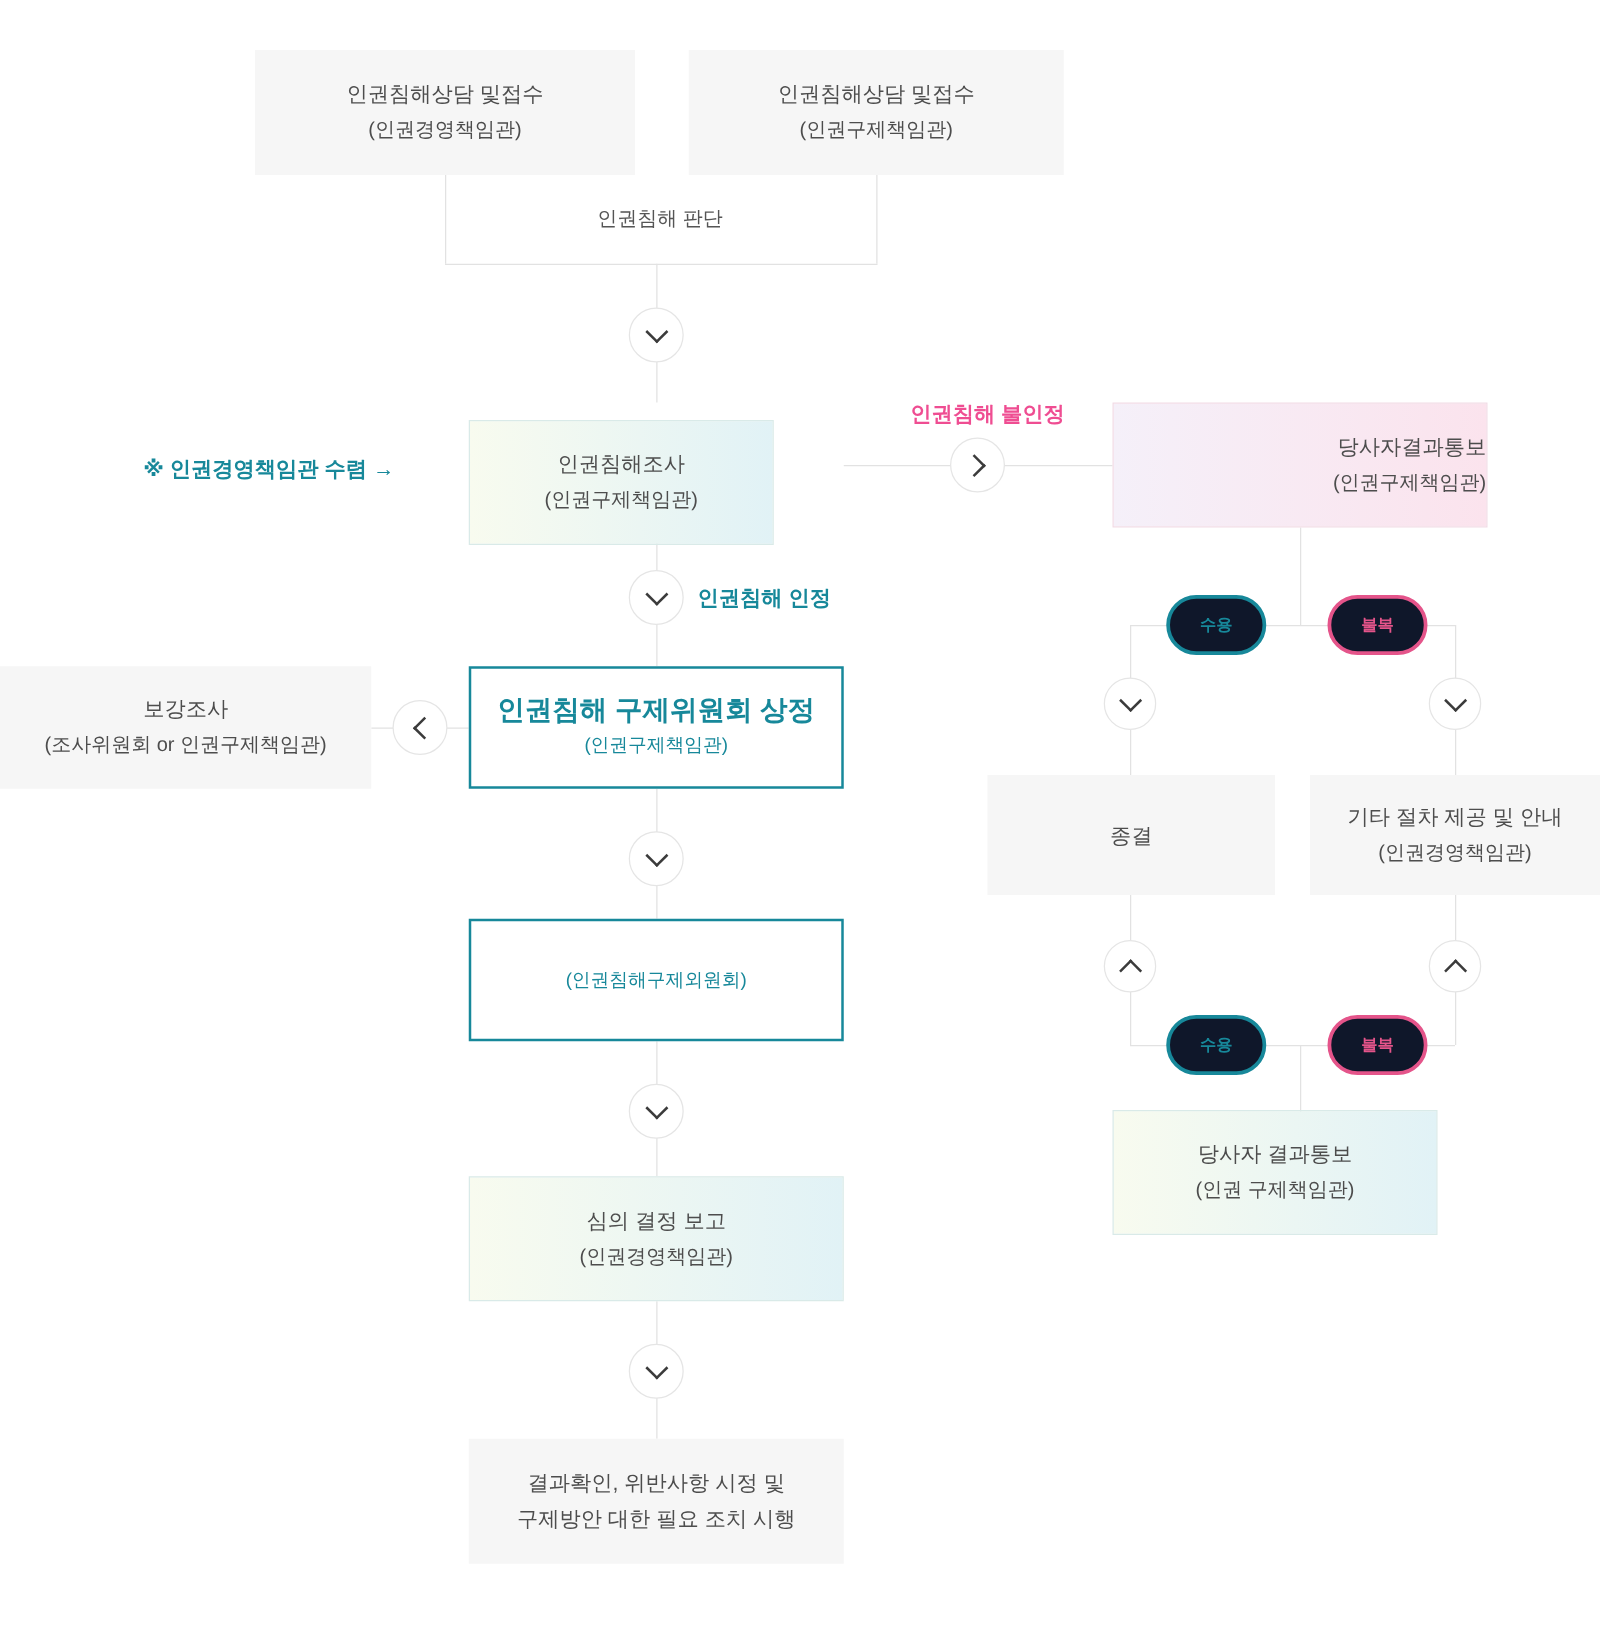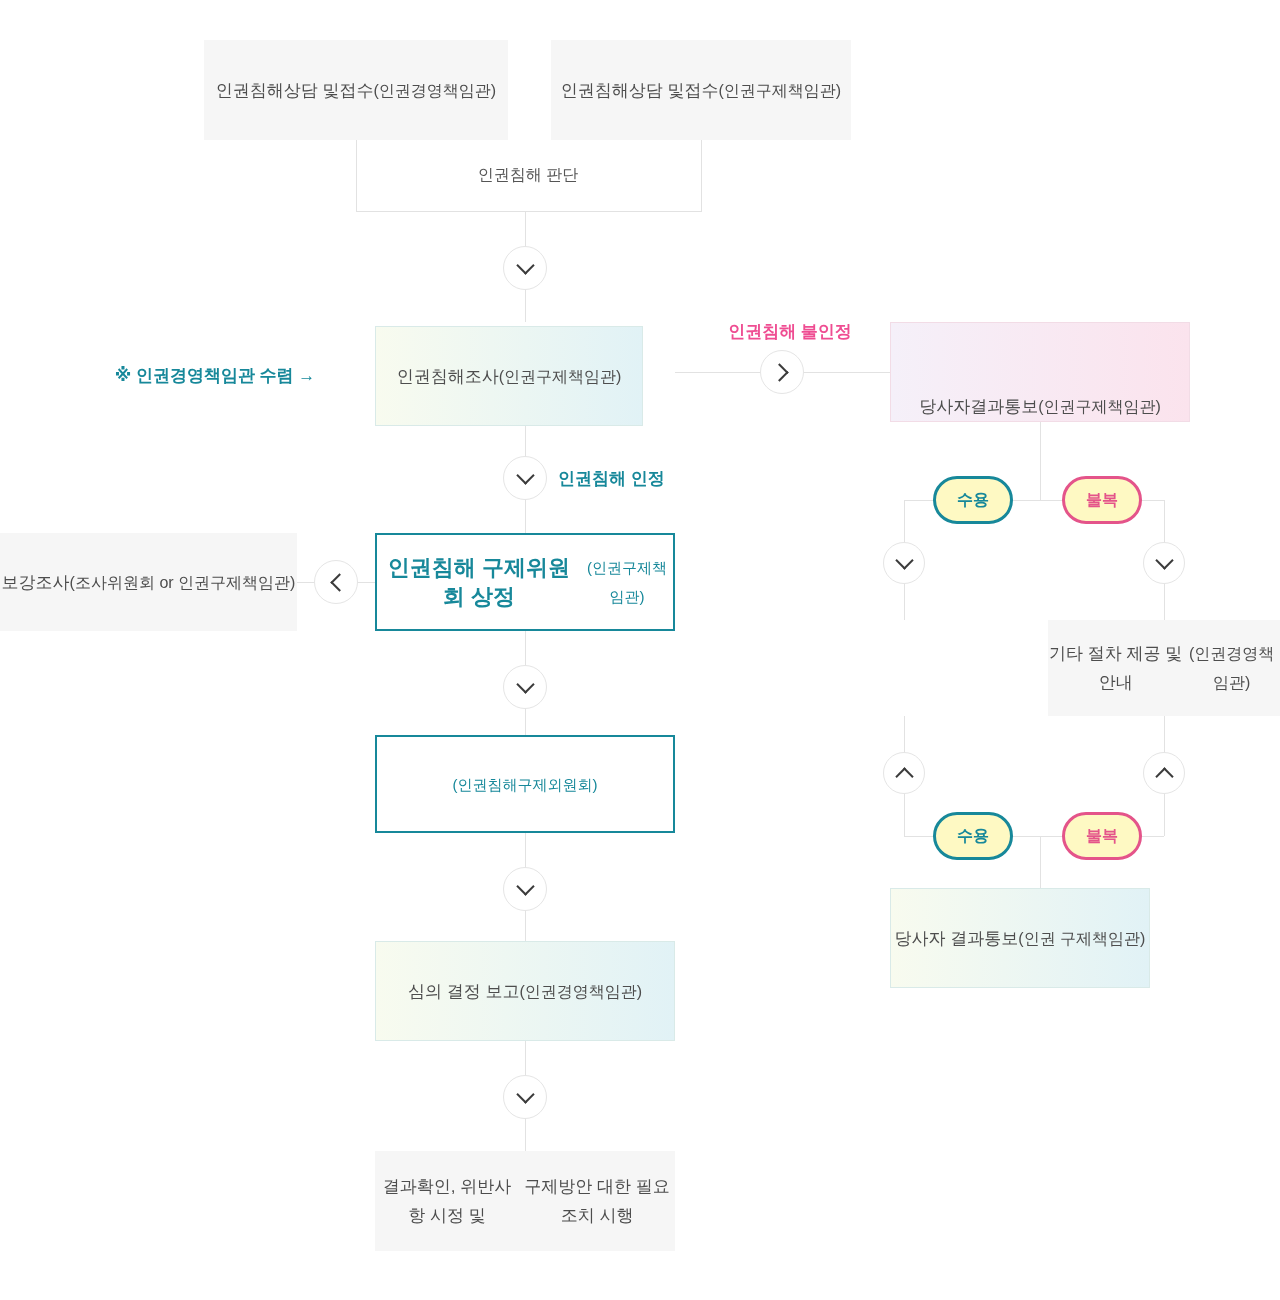--- a/index.html
+++ b/index.html
@@ -18,21 +18,21 @@
     font-family:"Liberation Sans","DejaVu Sans",sans-serif;
     overflow:hidden;
   }
   
   .ln{position:absolute;background:var(--line);}
   .ln.v{width:1px;}
   .ln.h{height:1px;}
   
   .box{
     position:absolute;
-    display:flex;flex-direction:row;align-items:center;justify-content:center;
+    display:flex;flex-direction:column;align-items:center;justify-content:center;
     text-align:center;box-sizing:border-box;
   }
   .box .t1{font-size:17px;font-weight:500;color:var(--text);line-height:29px;}
   .box .t2{font-size:16px;font-weight:500;color:var(--text);line-height:29px;}
   .box.gray{background:var(--gray-box);}
   .box.grad-gc{background:linear-gradient(90deg,#f8fbef 0%,#e1f2f6 100%);border:1px solid #d9eae8;}
   .box.grad-lp{background:linear-gradient(90deg,#f5f0f9 0%,#fbe3ed 100%);border:1px solid #f2dce6;align-items:flex-end;}
   .box.outline{background:#fff;border:2px solid var(--teal);}
   .box.outline .t1{color:var(--teal);font-weight:700;font-size:22px;}
   .box.outline .t2{color:var(--teal);font-weight:500;font-size:15px;}
@@ -47,23 +47,23 @@
     width:11px;height:11px;display:block;position:relative;
     border-right:2px solid #3b3b3b;border-bottom:2px solid #3b3b3b;
   }
   .chev.down{transform:rotate(45deg);top:-3px;}
   .chev.up{transform:rotate(-135deg);top:3px;}
   .chev.right{transform:rotate(-45deg);left:-3px;}
   .chev.left{transform:rotate(135deg);left:3px;}
   
   .pill{
     position:absolute;width:80px;height:48px;border-radius:26px;
-    background:#fef9c3;box-sizing:border-box;
+    background:#0f172a;box-sizing:border-box;
     display:flex;align-items:center;justify-content:center;
-    font-size:16px;font-weight:700;
+    font-size:13px;font-weight:700;
   }
   .pill.teal{border:3px solid var(--teal);color:var(--teal);}
   .pill.pink{border:3px solid var(--pink);color:var(--pink);}
   
   .lbl{position:absolute;text-align:center;}
   .lbl.judge{font-size:16px;font-weight:500;color:#555;}
   .lbl.teal{font-size:17px;font-weight:700;color:var(--teal);}
   .lbl.pink{font-size:17px;font-weight:700;color:var(--pink-label);}
 </style>
 </head>
@@ -100,21 +100,21 @@
   </div>
 
   <div class="lbl judge" style="left:378px;top:165px;width:300px">인권침해 판단</div>
 
   <div class="circ" style="left:503px;top:246px">
     <span class="chev down"></span>
   </div>
 
   <div class="lbl teal" style="left:99px;top:364px;width:232px">※ 인권경영책임관 수렴 →</div>
 
-  <div class="box grad-gc" style="left:375px;top:326px;width:268px;height:100px">
+  <div class="box grad-gc" style="left:375px;top:336px;width:244px;height:100px">
     <div class="t1">인권침해조사</div>
     <div class="t2">(인권구제책임관)</div>
   </div>
 
   <div class="lbl pink" style="left:682px;top:320px;width:216px">인권침해 불인정</div>
 
   <div class="circ" style="left:760px;top:350px">
     <span class="chev right"></span>
   </div>
 
@@ -171,20 +171,23 @@
   <div class="pill teal" style="left:933px;top:476px">수용</div>
   <div class="pill pink" style="left:1062px;top:476px">불복</div>
 
   <div class="circ s" style="left:883px;top:542px">
     <span class="chev down"></span>
   </div>
   <div class="circ s" style="left:1143px;top:542px">
     <span class="chev down"></span>
   </div>
 
+  <div class="box gray" style="left:790px;top:620px;width:230px;height:96px">
+    <div class="t1">종결</div>
+  </div>
   <div class="box gray" style="left:1048px;top:620px;width:232px;height:96px">
     <div class="t1">기타 절차 제공 및 안내</div>
     <div class="t2">(인권경영책임관)</div>
   </div>
 
   <div class="circ s" style="left:883px;top:752px">
     <span class="chev up"></span>
   </div>
   <div class="circ s" style="left:1143px;top:752px">
     <span class="chev up"></span>

